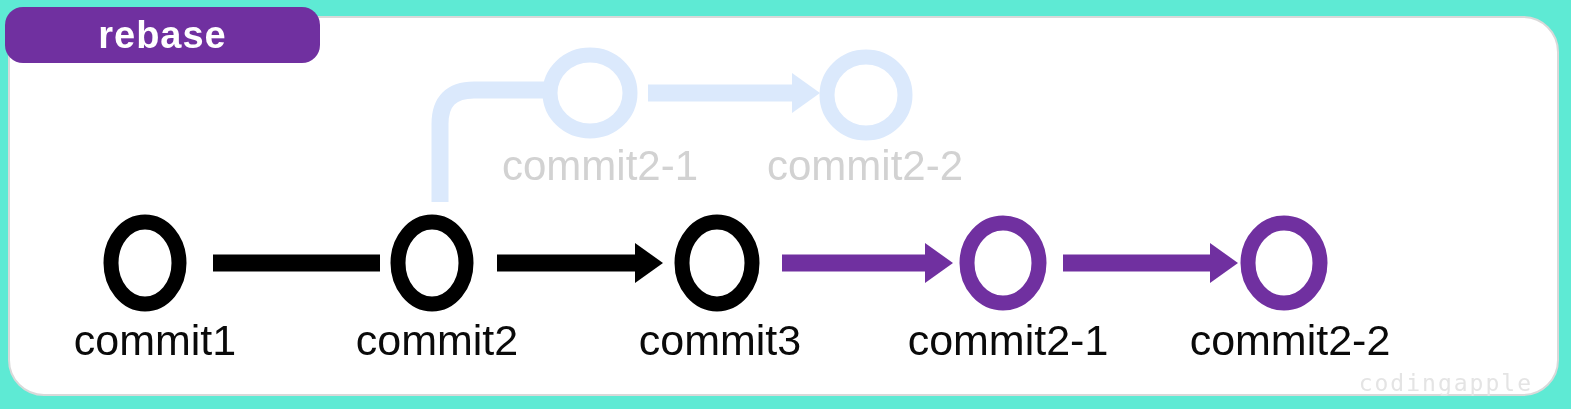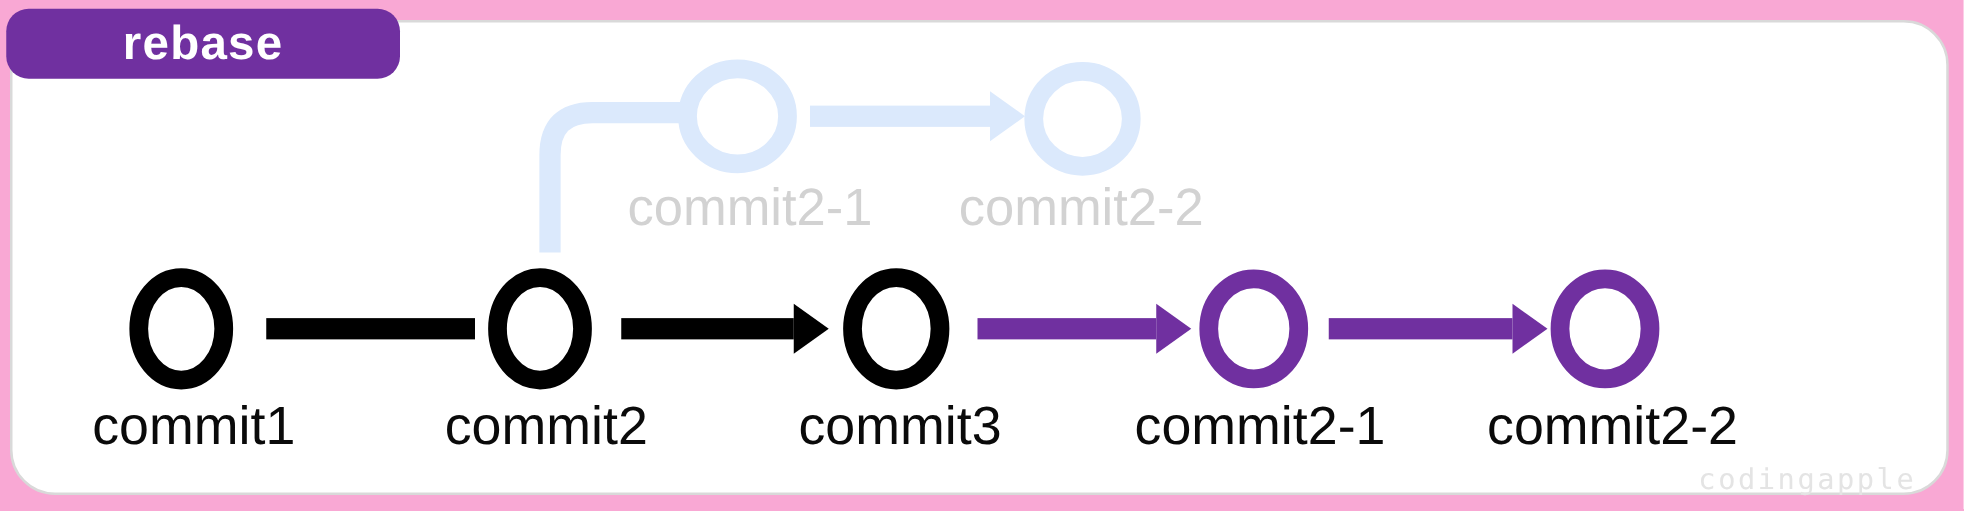--- a/index.html
+++ b/index.html
@@ -1,16 +1,16 @@
 <!DOCTYPE html>
 <html><head>
 <meta charset="utf-8">
 <style>
   html,body{margin:0;padding:0;background:#ffffff;}
-  .canvas{position:relative;width:1571px;height:409px;background:#f9a8d4;overflow:hidden;
+  .canvas{position:relative;width:1571px;height:409px;background:#5eead4;overflow:hidden;
           font-family:"Liberation Sans", sans-serif;}
   .card{position:absolute;left:8px;top:16px;width:1551px;height:380px;background:#ffffff;
         border:2px solid #d9d9d9;border-radius:36px;box-sizing:border-box;z-index:1;}
   .badge{position:absolute;left:5px;top:7px;width:315px;height:56px;border-radius:18px;
          display:flex;align-items:center;justify-content:center;z-index:3;}
   .badge span{color:#ffffff;font-size:38px;font-weight:bold;letter-spacing:1px;
               font-family:"Liberation Sans", sans-serif;}
   svg.diagram{position:absolute;left:0;top:0;z-index:2;}
   .lbl{font-family:"Liberation Sans", sans-serif;font-size:43px;}
   .lbl-faded{font-family:"Liberation Sans", sans-serif;font-size:42px;}

